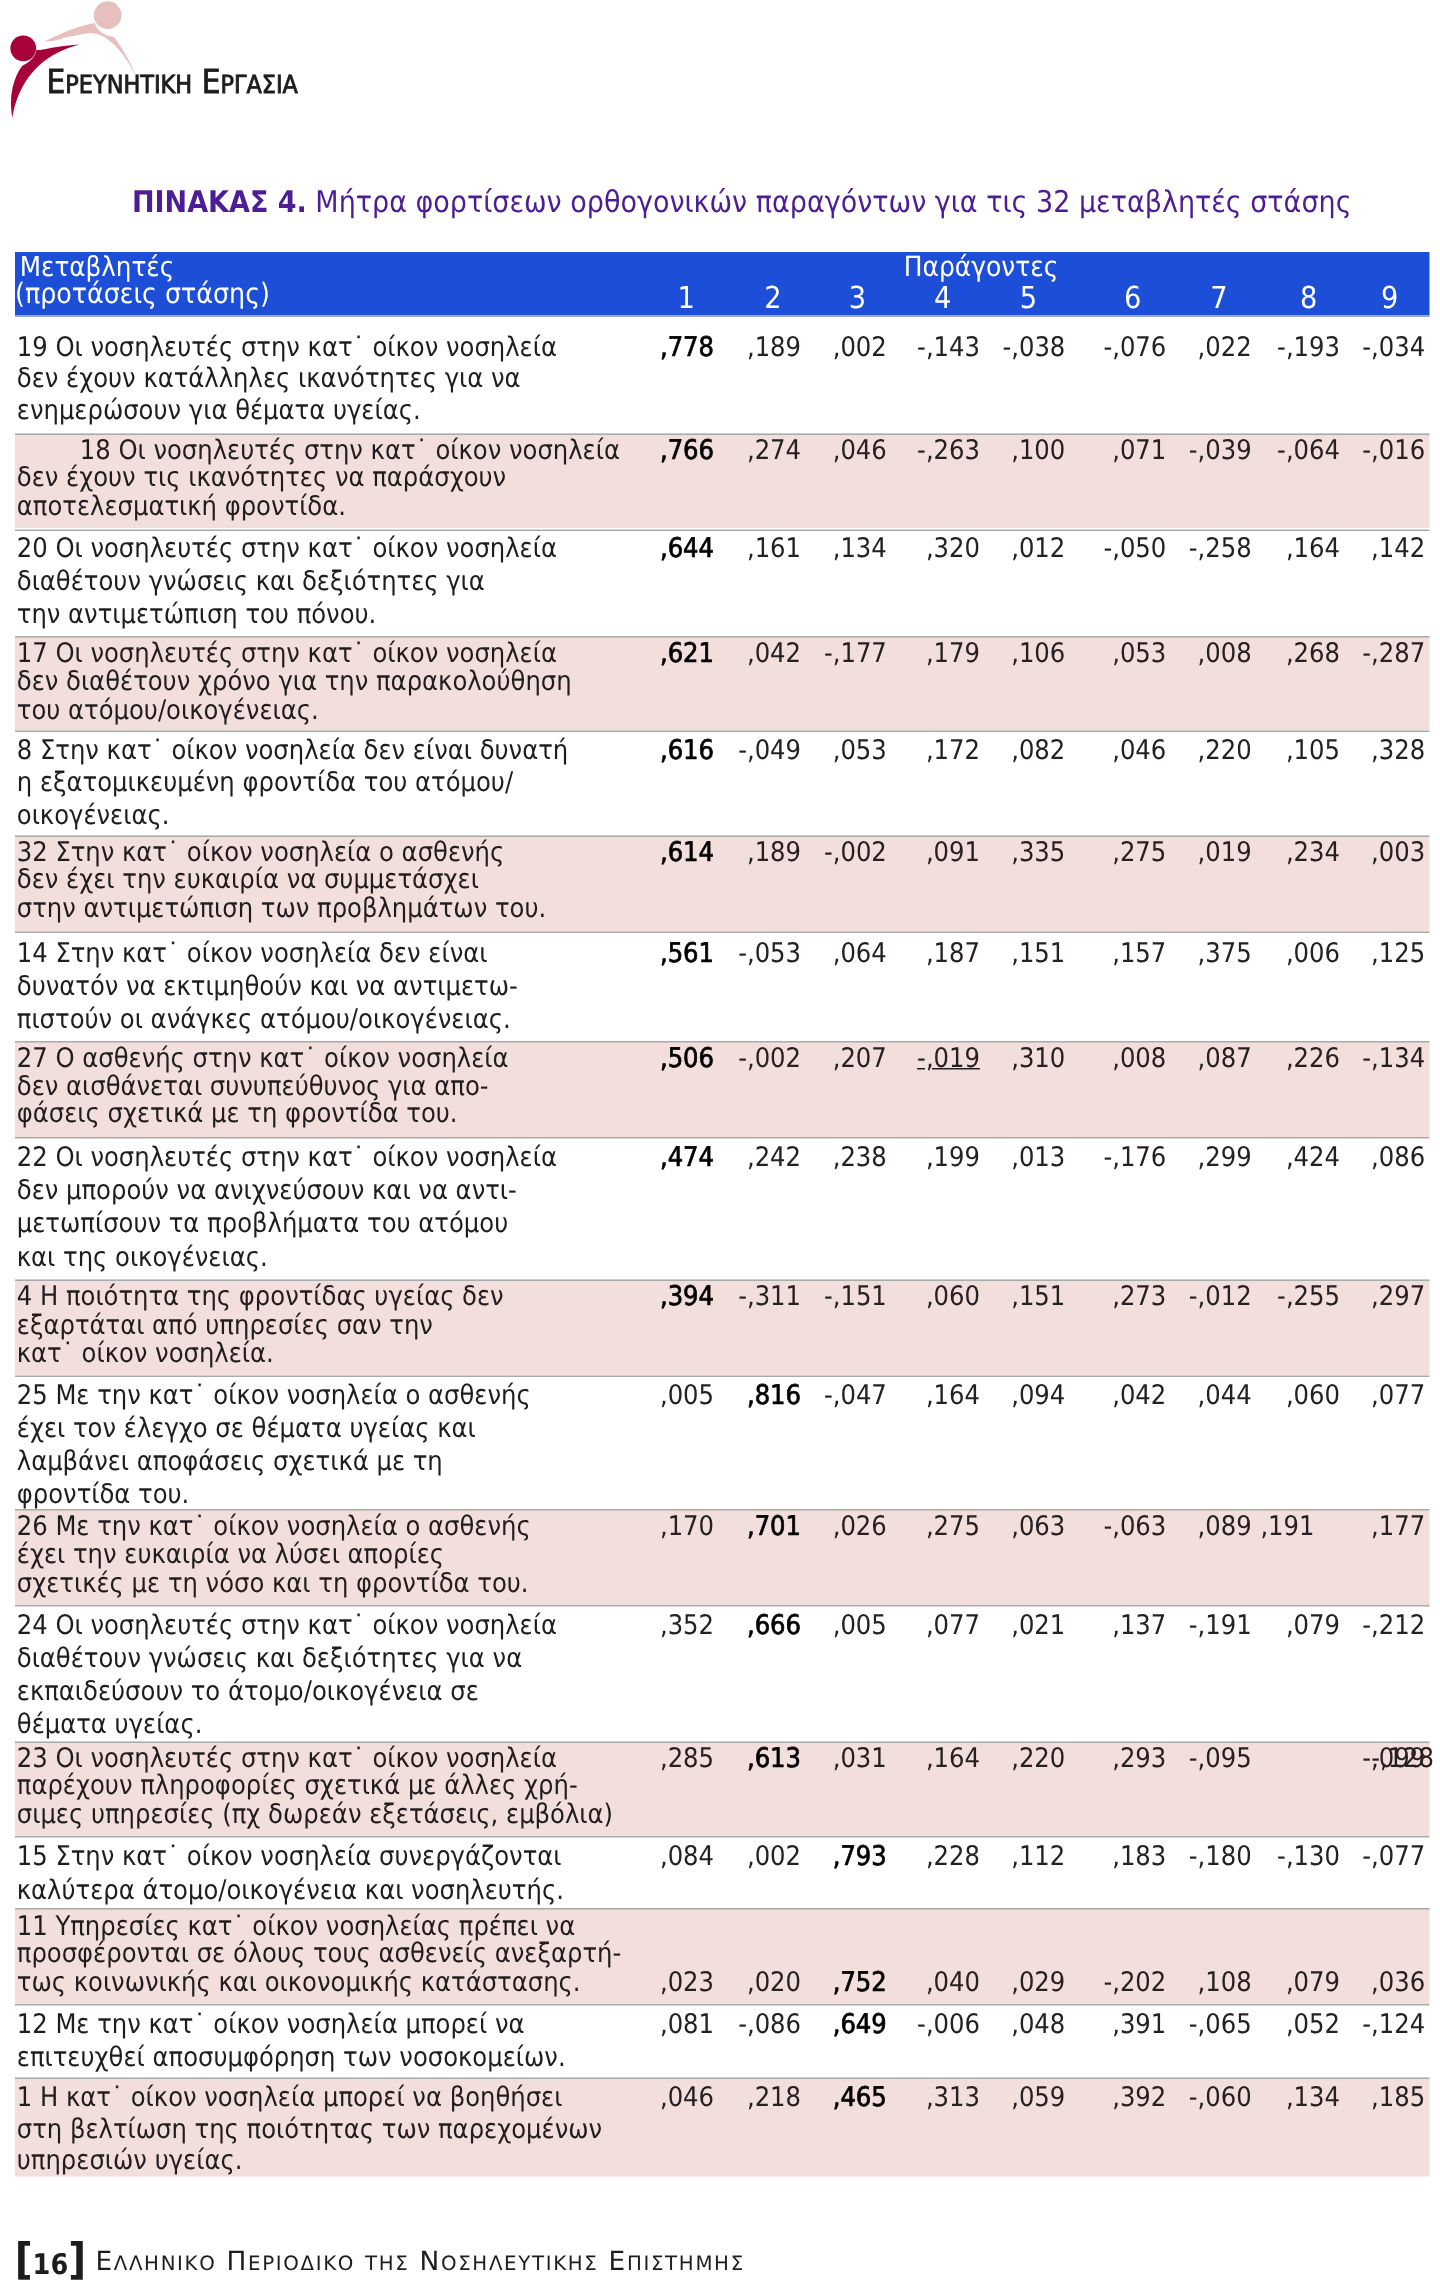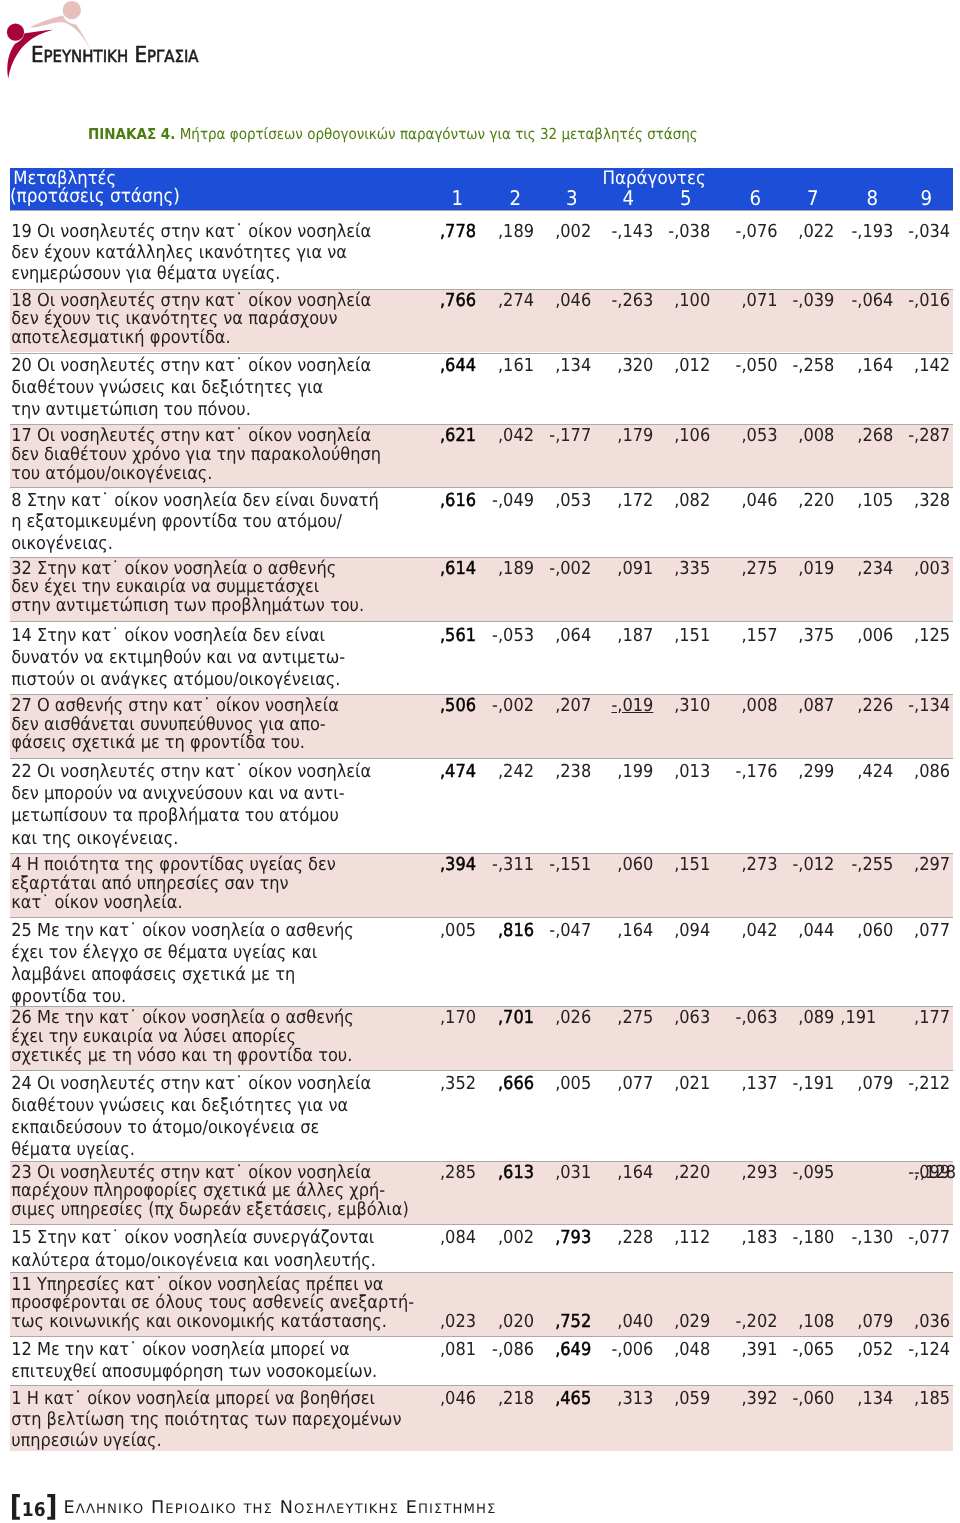--- a/index.html
+++ b/index.html
@@ -13,21 +13,21 @@
 
   
   .logo{position:absolute;left:0;top:0;width:240px;height:80px;}
   .logo-svg{position:absolute;left:0;top:0;}
   .logo-text{position:absolute;left:31.0px;top:43.09px;white-space:nowrap;line-height:26px;
       color:#1d1d1b;font-size:22px;-webkit-text-stroke:0.55px #1d1d1b;}
   .logo-text .sc{font-size:0.755em;}
 
   
   .tbl-title{position:absolute;left:88px;top:122.7px;white-space:nowrap;
-      font-size:15px;color:#4d7c0f;line-height:22px;}
+      font-size:20px;color:#4c1d95;line-height:22px;}
   .tbl-title .lbl{font-weight:bold;}
 
   
   .thead{position:absolute;background:#1d4ed8;}
   .thead span{position:absolute;white-space:nowrap;color:#ffffff;line-height:20px;}
   .hc1{font-size:18.3px;}
   .hc2{font-size:18.8px;}
   .hfac{font-size:18.5px;}
   .hnum{font-size:20.2px;text-align:center;}
 
@@ -105,21 +105,21 @@
  <div class="val" style="left:511.2px;width:70px;top:11.07px;">,002</div>
  <div class="val" style="left:573.3px;width:70px;top:11.07px;">-,143</div>
  <div class="val" style="left:630.2px;width:70px;top:11.07px;">-,038</div>
  <div class="val" style="left:697.5px;width:70px;top:11.07px;">-,076</div>
  <div class="val" style="left:754.4px;width:70px;top:11.07px;">,022</div>
  <div class="val" style="left:813.3px;width:70px;top:11.07px;">-,193</div>
  <div class="val" style="left:870.1px;width:70px;top:11.07px;">-,034</div>
 </div>
 <div class="row sh" style="top:288.7px;height:63.8px;">
  <div class="rule"></div>
- <div class="txt" style="left:1.2px;top:0.97px;">18 Οι νοσηλευτές στην κατ˙ οίκον νοσηλεία</div>
+ <div class="txt" style="left:1.2px;top:0.97px;padding-left:42px;">18 Οι νοσηλευτές στην κατ˙ οίκον νοσηλεία</div>
  <div class="txt" style="left:1.2px;top:19.62px;">δεν έχουν τις ικανότητες να παράσχουν</div>
  <div class="txt" style="left:1.2px;top:38.27px;">αποτελεσματική φροντίδα.</div>
  <div class="val bd" style="left:396.0px;width:70px;top:0.97px;">,766</div>
  <div class="val" style="left:454.0px;width:70px;top:0.97px;">,274</div>
  <div class="val" style="left:511.2px;width:70px;top:0.97px;">,046</div>
  <div class="val" style="left:573.3px;width:70px;top:0.97px;">-,263</div>
  <div class="val" style="left:630.2px;width:70px;top:0.97px;">,100</div>
  <div class="val" style="left:697.5px;width:70px;top:0.97px;">,071</div>
  <div class="val" style="left:754.4px;width:70px;top:0.97px;">-,039</div>
  <div class="val" style="left:813.3px;width:70px;top:0.97px;">-,064</div>

